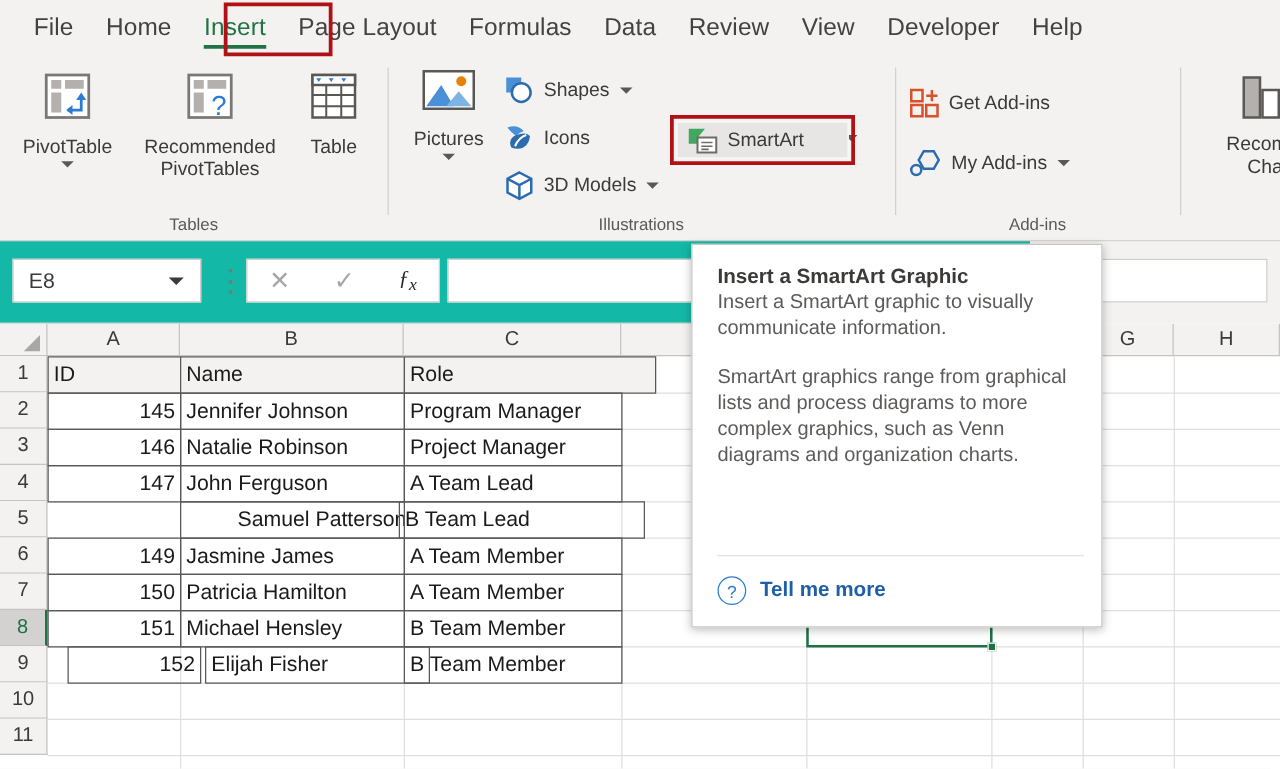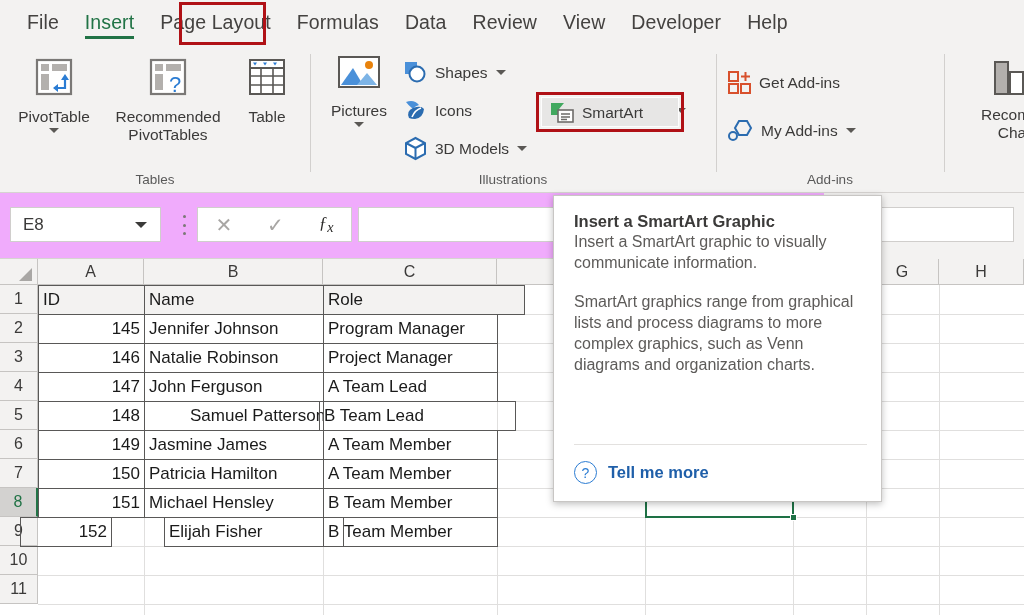--- a/index.html
+++ b/index.html
@@ -109,21 +109,21 @@
     position: absolute; inset: 2px;
     background: #e7e6e5;
     border: 1px solid #fdfdfd;
     box-sizing: border-box;
   }
 
   
   .fbar {
     position: absolute; top: 193px; left: 0;
     width: 824px; height: 66px;
-    background: #f0abfc;
+    background: #14b8a6;
     border-bottom: 1px solid #d6d3d1;
     box-sizing: border-box;
   }
   .namebox {
     position: absolute; left: 10px; top: 14px;
     width: 151px; height: 35px;
     background: #ffffff;
     border: 1px solid #d0cecc;
     box-sizing: border-box;
     display: flex; align-items: center;
@@ -277,20 +277,21 @@
     font-size: 16.5px; font-weight: bold; color: #1f5fa9;
   }
 </style>
 </head>
 <body>
 
 <div id="app">
 
   <div class="tabstrip">
     <div class="tab"><span>File</span></div>
+    <div class="tab"><span>Home</span></div>
     <div class="tab active">
       <span>Insert</span>
       <span class="underline"></span>
     </div>
     <div class="tab"><span>Page Layout</span></div>
     <div class="tab"><span>Formulas</span></div>
     <div class="tab"><span>Data</span></div>
     <div class="tab"><span>Review</span></div>
     <div class="tab"><span>View</span></div>
     <div class="tab"><span>Developer</span></div>
@@ -546,37 +547,36 @@
     <div class="cell bordered" style="left:323px;top:55px;width:175px;height:30px;">Program Manager</div>
 
     <div class="cell bordered right" style="left:38px;top:84px;width:107px;height:30px;">146</div>
     <div class="cell bordered" style="left:144px;top:84px;width:180px;height:30px;">Natalie Robinson</div>
     <div class="cell bordered" style="left:323px;top:84px;width:175px;height:30px;">Project Manager</div>
 
     <div class="cell bordered right" style="left:38px;top:113px;width:107px;height:30px;">147</div>
     <div class="cell bordered" style="left:144px;top:113px;width:180px;height:30px;">John Ferguson</div>
     <div class="cell bordered" style="left:323px;top:113px;width:175px;height:30px;">A Team Lead</div>
 
-    <div class="cell bordered right" style="left:38px;top:142px;width:107px;height:30px;">148</div>
     <div class="cell bordered" style="left:144px;top:142px;width:180px;height:30px;padding-left:45px;">Samuel Patterson</div>
     <div class="cell bordered" style="left:319px;top:142px;width:197px;height:30px;">B Team Lead</div>
 
     <div class="cell bordered right" style="left:38px;top:171px;width:107px;height:30px;">149</div>
     <div class="cell bordered" style="left:144px;top:171px;width:180px;height:30px;">Jasmine James</div>
     <div class="cell bordered" style="left:323px;top:171px;width:175px;height:30px;">A Team Member</div>
 
     <div class="cell bordered right" style="left:38px;top:200px;width:107px;height:30px;">150</div>
     <div class="cell bordered" style="left:144px;top:200px;width:180px;height:30px;">Patricia Hamilton</div>
     <div class="cell bordered" style="left:323px;top:200px;width:175px;height:30px;">A Team Member</div>
 
     <div class="cell bordered right" style="left:38px;top:229px;width:107px;height:30px;">151</div>
     <div class="cell bordered" style="left:144px;top:229px;width:180px;height:30px;">Michael Hensley</div>
     <div class="cell bordered" style="left:323px;top:229px;width:175px;height:30px;">B Team Member</div>
 
-    <div class="cell bordered right" style="left:20px;top:258px;width:92px;height:30px;">152</div>
+    <div class="cell bordered right" style="left:54px;top:258px;width:107px;height:30px;">152</div>
     <div class="cell bordered" style="left:144px;top:258px;width:180px;height:30px;margin-left:20px;">Elijah Fisher</div>
     <div class="cell bordered" style="left:323px;top:258px;width:175px;height:30px;">B Team Member</div>
 
     <div class="selbox" style="left:645px;top:229px;width:149px;height:30px;"></div>
     <div class="selhandle" style="left:790px;top:255px;"></div>
   </div>
 
   <div class="tooltip">
     <div class="tt-title">Insert a SmartArt Graphic</div>
     <div class="tt-p">Insert a SmartArt graphic to visually communicate information.</div>

